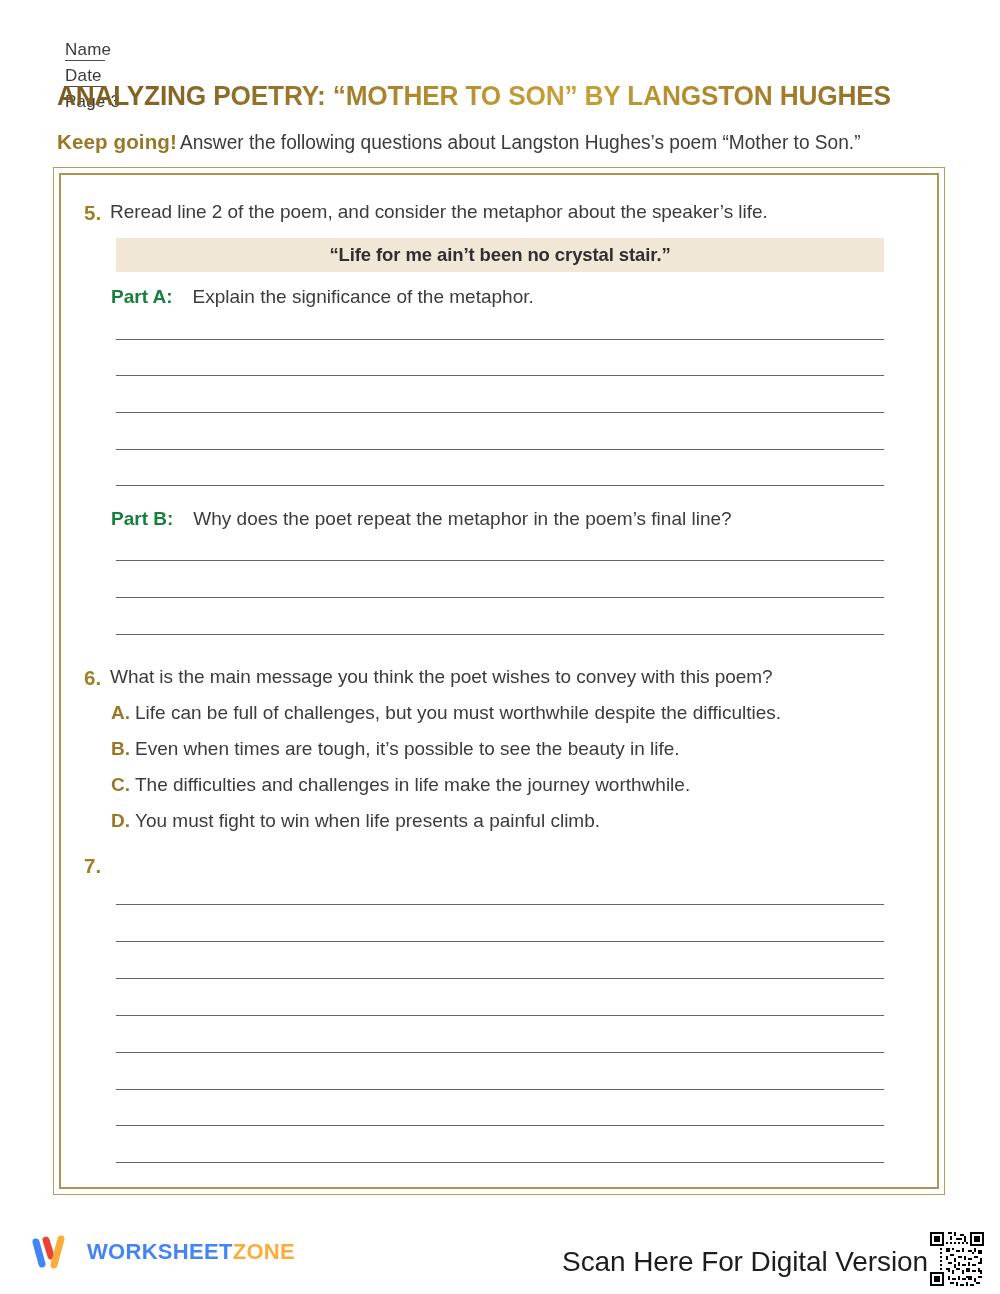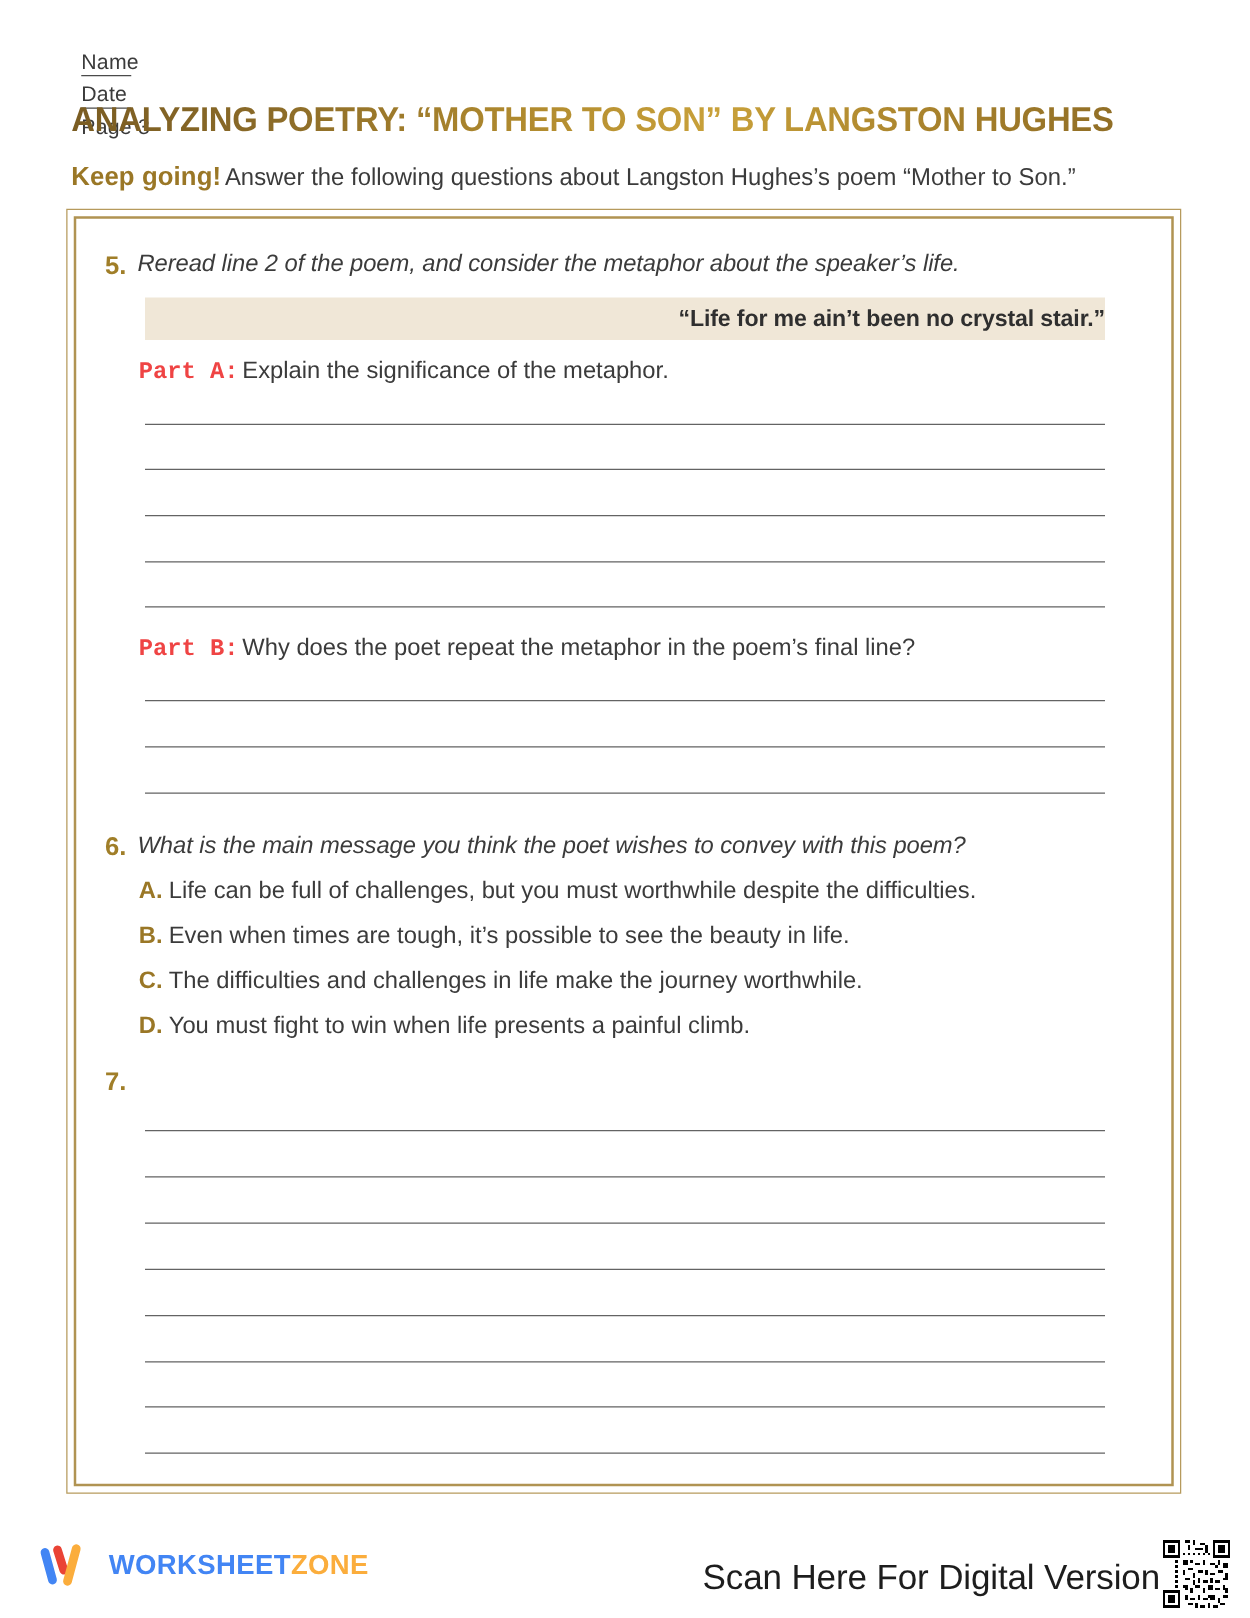--- a/index.html
+++ b/index.html
@@ -127,55 +127,53 @@
     flex: 0 0 26px;
     text-align: left;
     line-height: 1.25;
   }
   .q-text {
     font-size: 19px;
     color: #3b3b3b;
     line-height: 1.25;
     white-space: nowrap;
     letter-spacing: -0.05px;
-    font-style: italic;
   }
 
   
   .quote-box {
     position: absolute;
     left: 62px;
     top: 70px;
     width: 768px;
     height: 34px;
     background: #f0e7d7;
     display: flex;
     align-items: center;
-    justify-content: flex-end;
+    justify-content: center;
   }
   .quote-text {
     font-size: 18.5px;
     font-weight: 700;
     color: #2f2f2f;
     letter-spacing: -0.1px;
   }
 
   
   .part-row {
     position: absolute;
     font-size: 19px;
     color: #3b3b3b;
     white-space: nowrap;
     line-height: 1.25;
   }
   .part-label {
-    color: #ef4444;
-    font-weight: 700;
-    margin-right: 3px;
-    font-family: Liberation Mono, monospace;
+    color: #15803d;
+    font-weight: 700;
+    margin-right: 20px;
   }
 
   
   .ans-line {
     position: absolute;
     height: 0;
     border-bottom: 1.5px solid #636363;
   }
 
   

